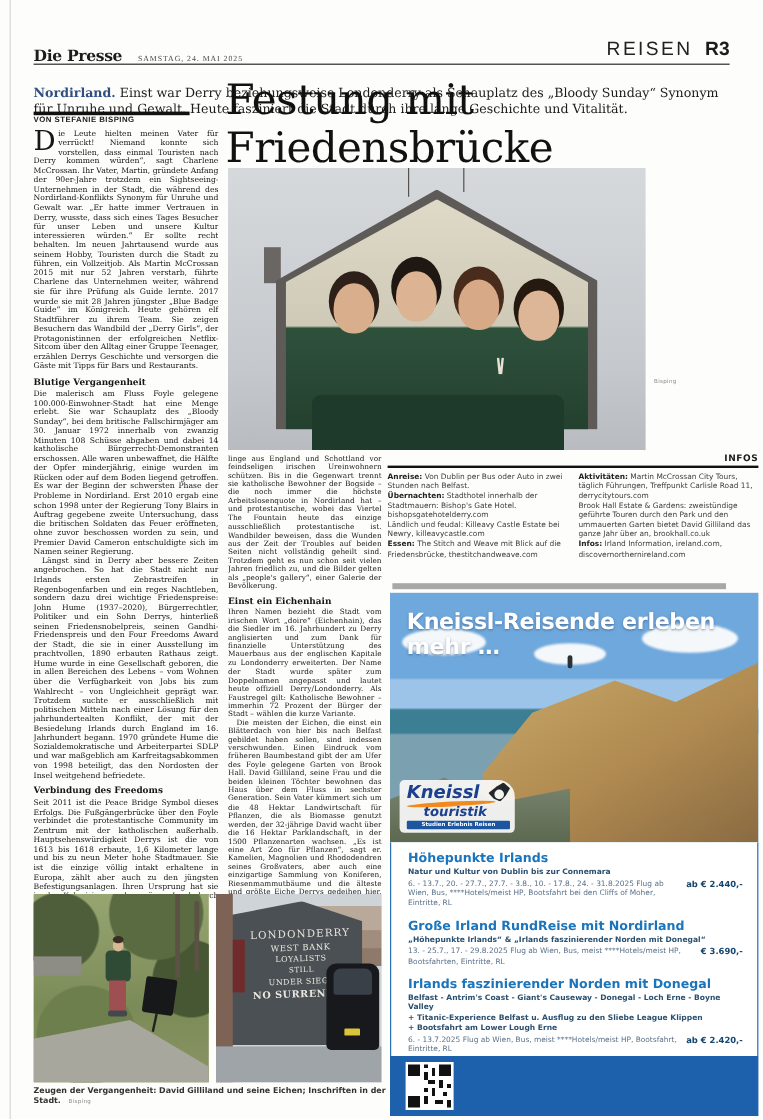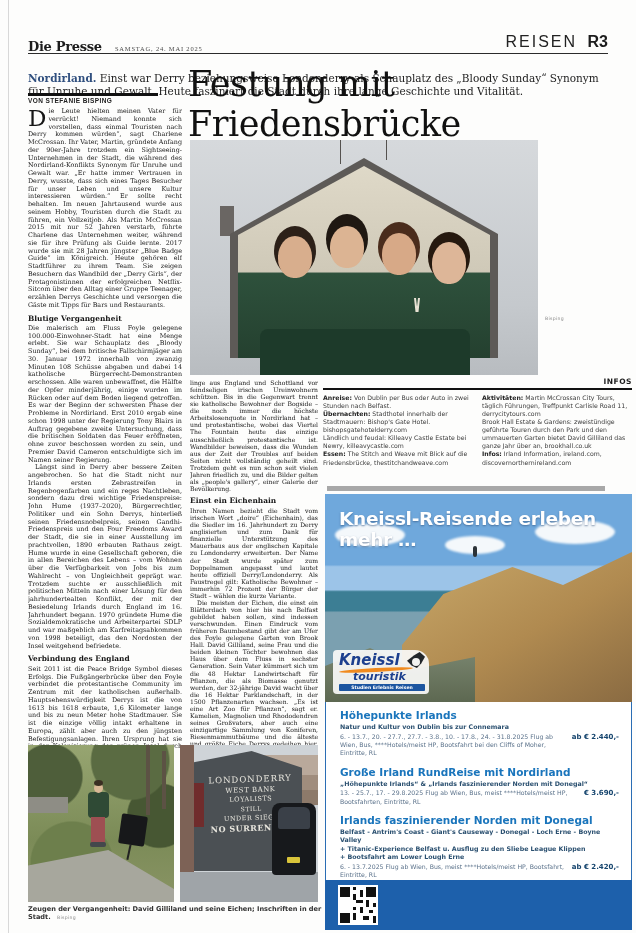--- a/index.html
+++ b/index.html
@@ -169,21 +169,21 @@
 
   <div class="byline-rule" data-interactable="false"></div>
   <div class="byline" data-interactable="false">VON STEFANIE BISPING</div>
   <h1 class="headline" data-interactable="false">Festung mit Friedensbrücke</h1>
 
   <div class="bodycol col1" data-interactable="false">
     <p class="noindent" data-interactable="false"><span class="dropcap" data-interactable="false">D</span><span>ie Leute hielten meinen Vater für verrückt! Niemand konnte sich vorstellen, dass einmal Touristen nach Derry kommen würden“, sagt Charlene McCrossan. Ihr Vater, Martin, gründete Anfang der 90er-Jahre trotzdem ein Sightseeing-Unternehmen in der Stadt, die während des Nordirland-Konflikts Synonym für Unruhe und Gewalt war. „Er hatte immer Vertrauen in Derry, wusste, dass sich eines Tages Besucher für unser Leben und unsere Kultur interessieren würden.“ Er sollte recht behalten. Im neuen Jahrtausend wurde aus seinem Hobby, Touristen durch die Stadt zu führen, ein Vollzeitjob. Als Martin McCrossan 2015 mit nur 52 Jahren verstarb, führte Charlene das Unternehmen weiter, während sie für ihre Prüfung als Guide lernte. 2017 wurde sie mit 28 Jahren jüngster „Blue Badge Guide“ im Königreich. Heute gehören elf Stadtführer zu ihrem Team. Sie zeigen Besuchern das Wandbild der „Derry Girls“, der Protagonistinnen der erfolgreichen Netflix-Sitcom über den Alltag einer Gruppe Teenager, erzählen Derrys Geschichte und versorgen die Gäste mit Tipps für Bars und Restaurants.</span></p>
     <div class="subhead" data-interactable="false">Blutige Vergangenheit</div>
     <p class="noindent" data-interactable="false">Die malerisch am Fluss Foyle gelegene 100.000-Einwohner-Stadt hat eine Menge erlebt. Sie war Schauplatz des „Bloody Sunday“, bei dem britische Fallschirmjäger am 30. Januar 1972 innerhalb von zwanzig Minuten 108 Schüsse abgaben und dabei 14 katholische Bürgerrecht-Demonstranten erschossen. Alle waren unbewaffnet, die Hälfte der Opfer minderjährig, einige wurden im Rücken oder auf dem Boden liegend getroffen. Es war der Beginn der schwersten Phase der Probleme in Nordirland. Erst 2010 ergab eine schon 1998 unter der Regierung Tony Blairs in Auftrag gegebene zweite Untersuchung, dass die britischen Soldaten das Feuer eröffneten, ohne zuvor beschossen worden zu sein, und Premier David Cameron entschuldigte sich im Namen seiner Regierung.</p>
     <p data-interactable="false">Längst sind in Derry aber bessere Zeiten angebrochen. So hat die Stadt nicht nur Irlands ersten Zebrastreifen in Regenbogenfarben und ein reges Nachtleben, sondern dazu drei wichtige Friedenspreise: John Hume (1937–2020), Bürgerrechtler, Politiker und ein Sohn Derrys, hinterließ seinen Friedensnobelpreis, seinen Gandhi-Friedenspreis und den Four Freedoms Award der Stadt, die sie in einer Ausstellung im prachtvollen, 1890 erbauten Rathaus zeigt. Hume wurde in eine Gesellschaft geboren, die in allen Bereichen des Lebens – vom Wohnen über die Verfügbarkeit von Jobs bis zum Wahlrecht – von Ungleichheit geprägt war. Trotzdem suchte er ausschließlich mit politischen Mitteln nach einer Lösung für den jahrhundertealten Konflikt, der mit der Besiedelung Irlands durch England im 16. Jahrhundert begann. 1970 gründete Hume die Sozialdemokratische und Arbeiterpartei SDLP und war maßgeblich am Karfreitagsabkommen von 1998 beteiligt, das den Nordosten der Insel weitgehend befriedete.</p>
-    <div class="subhead" data-interactable="false">Verbindung des England</div>
+    <div class="subhead" data-interactable="false">Verbindung des Freedoms</div>
     <p class="noindent" data-interactable="false">Seit 2011 ist die Peace Bridge Symbol dieses Erfolgs. Die Fußgängerbrücke über den Foyle verbindet die protestantische Community im Zentrum mit der katholischen außerhalb. Hauptsehenswürdigkeit Derrys ist die von 1613 bis 1618 erbaute, 1,6 Kilometer lange und bis zu neun Meter hohe Stadtmauer. Sie ist die einzige völlig intakt erhaltene in Europa, zählt aber auch zu den jüngsten Befestigungsanlagen. Ihren Ursprung hat sie in der Kolonisierung der grünen Insel durch Engländer. Sie sollte die Neuankömm-</p>
   </div>
 
   <div class="photo-main" data-interactable="false">
     <div class="antenna" style="left:150px;top:-2px;" data-interactable="false"></div>
     <div class="antenna" style="left:196px;top:0;height:20px;" data-interactable="false"></div>
     <div class="chimney" data-interactable="false"></div>
     <div class="mural-roof" data-interactable="false"></div>
     <div class="mural-wall" data-interactable="false"></div>
 

